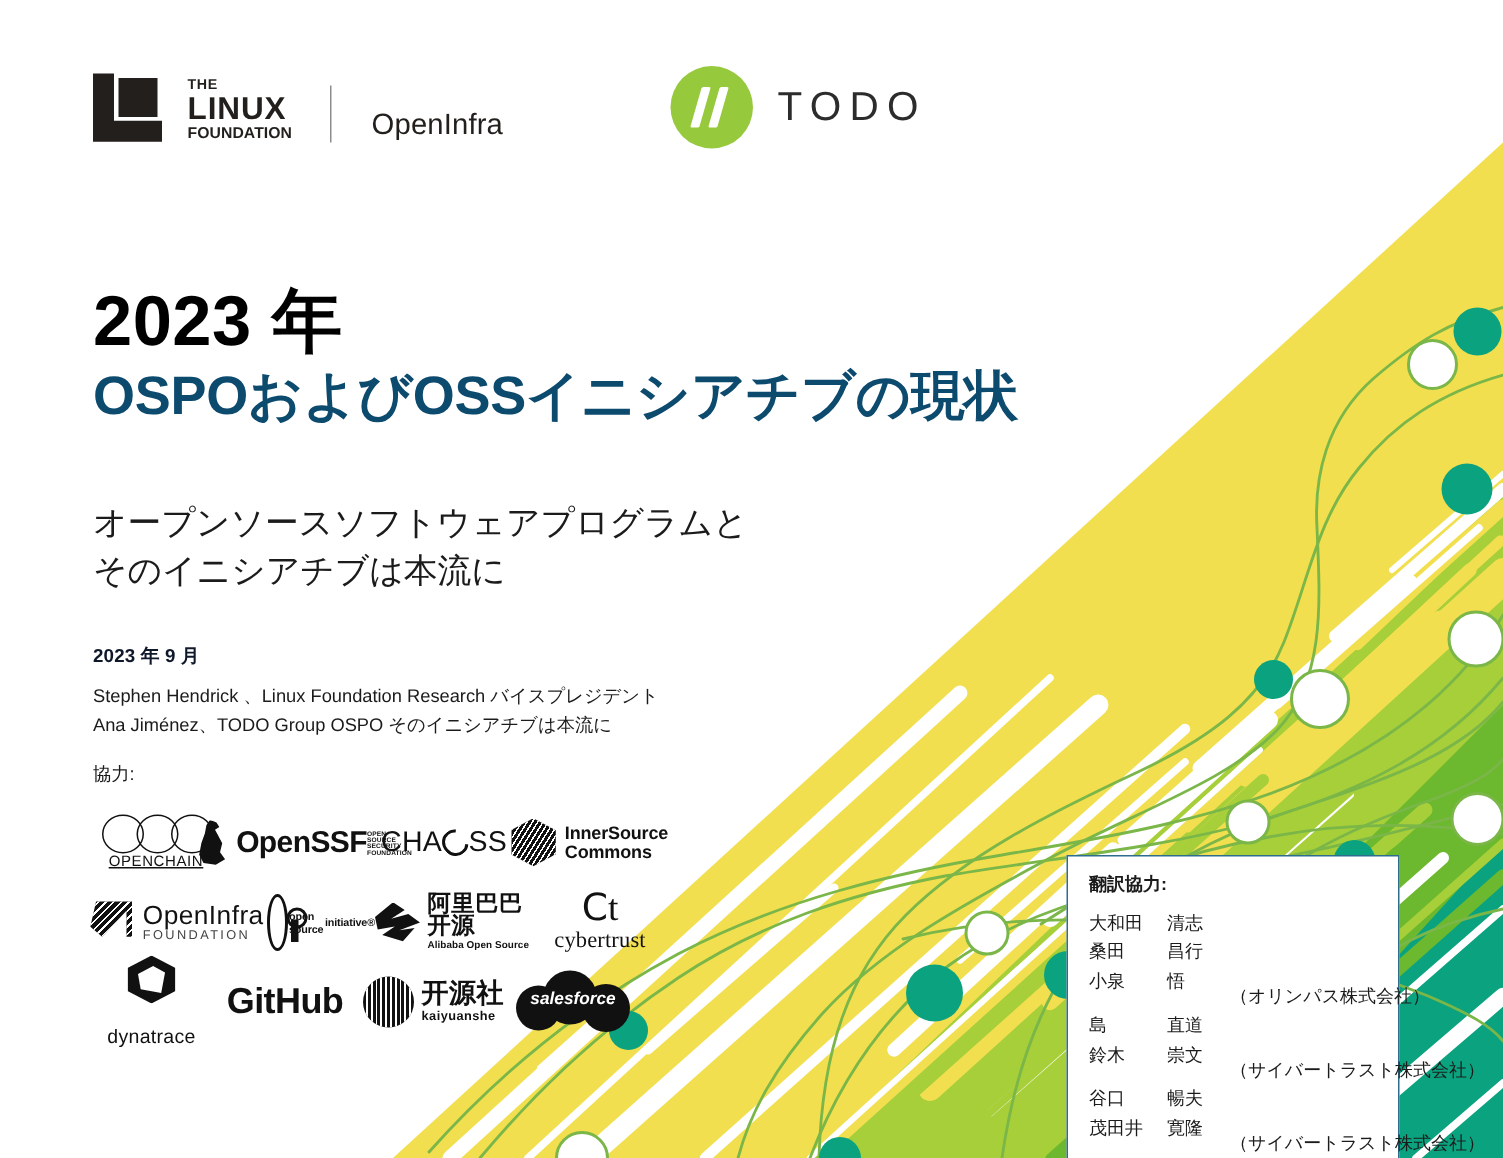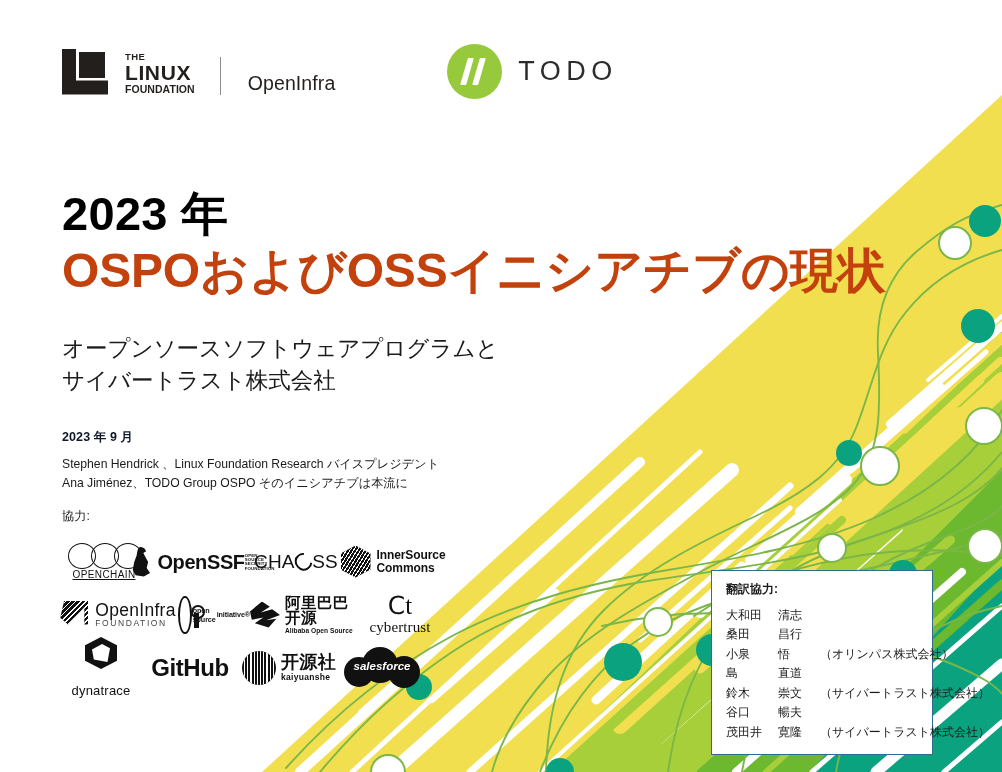--- a/index.html
+++ b/index.html
@@ -80,21 +80,21 @@
     font-size:27px;letter-spacing:5.5px;color:#2c2c2c;font-weight:400;
   }
 
   
   #title-block{position:absolute;left:62px;top:186px;z-index:6;}
   .title-year{
     font-size:47px;font-weight:700;color:#000000;line-height:1.18;
     letter-spacing:.3px;margin:0;
   }
   .title-main{
-    font-size:48px;font-weight:700;color:#c2410c;line-height:1.18;
+    font-size:36px;font-weight:700;color:#0c4a6e;line-height:1.18;
     letter-spacing:-.2px;margin:2px 0 0;white-space:nowrap;
   }
   .subtitle{
     position:absolute;left:62px;top:333px;z-index:6;
     font-size:22.5px;color:#1b1b1b;line-height:1.42;font-weight:400;
   }
 
   
   .pub-date{
     position:absolute;left:62px;top:429px;z-index:6;
@@ -270,21 +270,21 @@
   }
   #credits .ct{
     font-size:12px;font-weight:700;color:#1b1b1b;margin-bottom:8px;
   }
   #credits .row{
     font-size:12px;color:#1b1b1b;line-height:1.62;white-space:nowrap;
     display:flex;
   }
   #credits .row .nm{display:inline-block;width:52px;flex:none;}
   #credits .row .gn{display:inline-block;width:42px;flex:none;}
-  #credits .row .org{display:inline-block;}
+  #credits .row .org{display:inline-block;margin-top:10px;}
 </style>
 </head>
 <body>
 
 <div id="page">
 
   <svg id="artwork" viewBox="0 0 1002 772" xmlns="http://www.w3.org/2000/svg" aria-hidden="true">
     <defs>
       <clipPath id="pageClip">
           <rect x="0" y="0" width="1002" height="772"></rect>
@@ -437,21 +437,21 @@
 
   </div>
 
   <div id="title-block">
     <div class="title-year">2023 年</div>
     <div class="title-main">OSPOおよびOSSイニシアチブの現状</div>
   </div>
 
   <div class="subtitle">
     <div>オープンソースソフトウェアプログラムと</div>
-    <div>サイバートラスト株式会社</div>
+    <div>そのイニシアチブは本流に</div>
   </div>
 
   <div class="pub-date">2023 年 9 月</div>
   <div class="authors">
     <div>Stephen Hendrick 、Linux Foundation Research  バイスプレジデント</div>
     <div>Ana Jiménez、TODO Group OSPO そのイニシアチブは本流に</div>
   </div>
   <div class="coop-label">協力:</div>
 
   <div id="partners">

